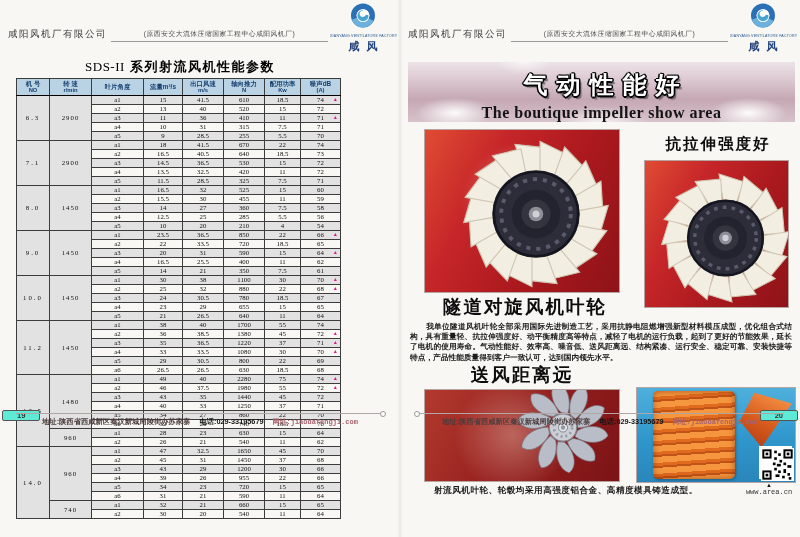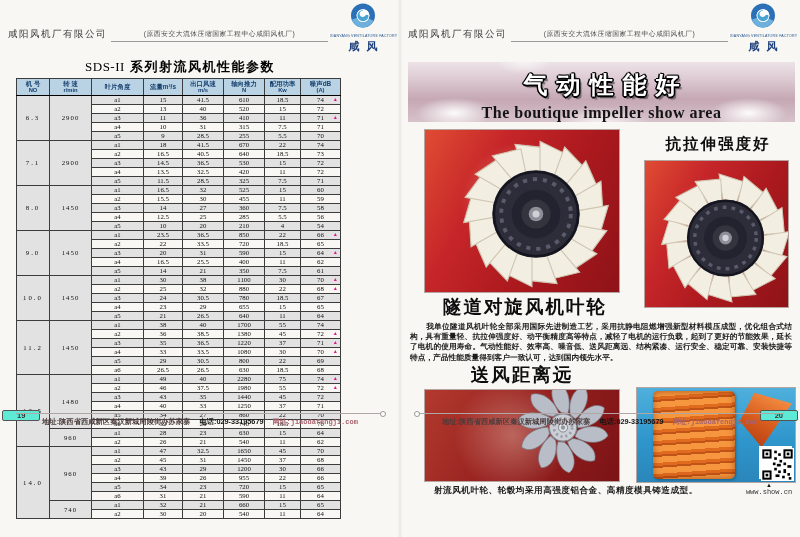--- a/index.html
+++ b/index.html
@@ -717,21 +717,21 @@
         <rect x="16" y="21" width="2" height="2" fill="#000"></rect>
           <rect x="20" y="19" width="2" height="2" fill="#000"></rect>
           <rect x="21" y="22" width="2" height="2" fill="#000"></rect>
       </svg>
     </div>
   </div>
 
   <div class="caption-bottom">射流风机叶轮、轮毂均采用高强度铝合金、高精度模具铸造成型。</div>
   <div class="qr-note">
     <div class="up">▲</div>
-    <div class="url">www.show.cn</div>
+    <div class="url">www.area.cn</div>
   </div>
 
   <span class="page-badge badge-r">20</span>
   <div class="footer circ-l">
     <span class="addr">地址:陕西省西咸新区秦汉新城周陵街办苏家寨</span>
     <span class="phone">电话:029-33195679</span>
     <span class="web">网址:jiaodafengji.com</span>
   </div>
 </div>
 

